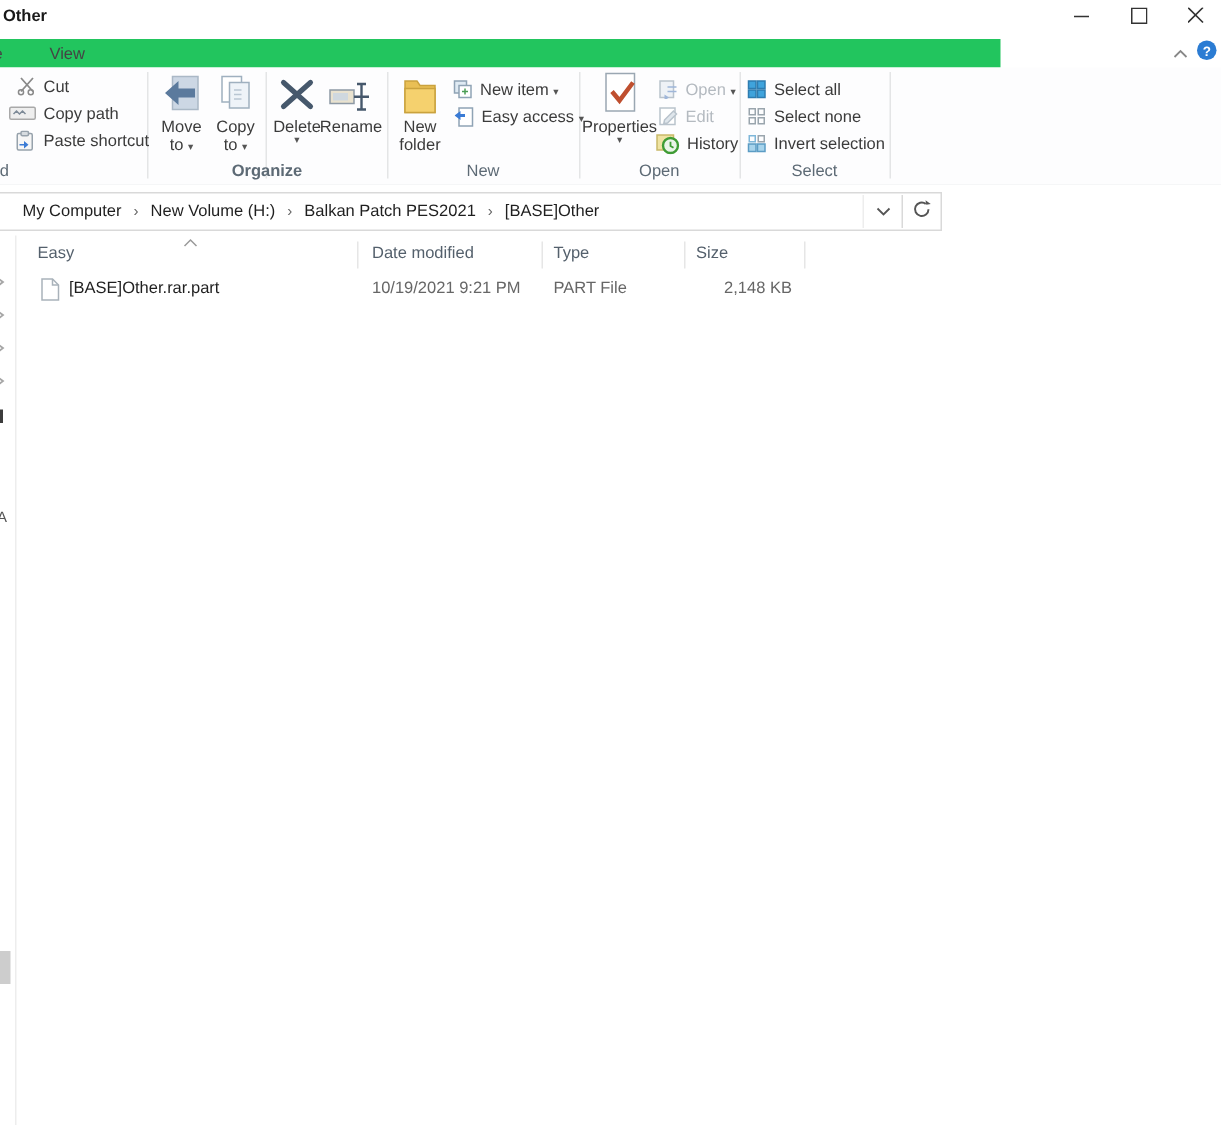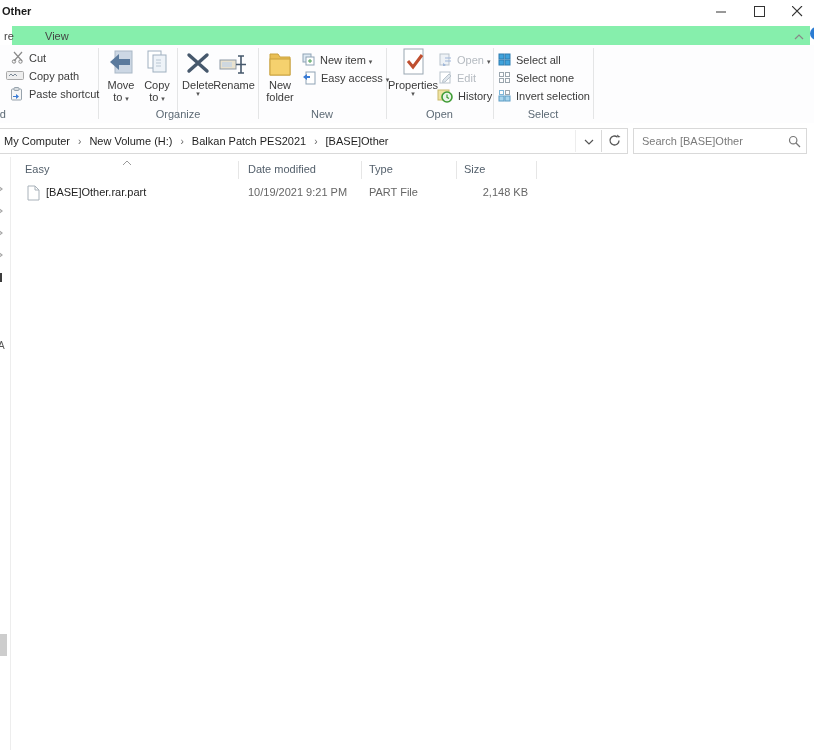--- a/index.html
+++ b/index.html
@@ -8,41 +8,41 @@
     font-family:"Liberation Sans","DejaVu Sans",sans-serif;font-size:11px;color:#3b3b3b;
   }
   .abs{position:absolute;}
 
   
   .titlebar{position:absolute;left:0;top:0;width:814px;height:26px;background:#fff;font-weight:bold;}
   .title-text{position:absolute;left:2px;top:5px;font-size:11px;color:#1a1a1a;white-space:nowrap;}
   .winbtn{position:absolute;top:0;width:38px;height:24px;display:flex;align-items:center;justify-content:center;}
 
   
-  .tabrow{position:absolute;left:12px;top:26px;width:798px;height:19px;background:#86efac;}
+  .tabrow{position:absolute;left:0;top:26px;width:667px;height:19px;background:#22c55e;}
   .tab-frag{position:absolute;left:-8px;top:4px;width:18px;overflow:hidden;color:#444;}
   .tab{position:absolute;top:4px;color:#444;}
 
   
   .ribbon{position:absolute;left:0;top:45px;width:814px;height:78px;background:#fdfdfe;border-bottom:1px solid #dadcdd;}
   .vsep{position:absolute;top:3px;width:1px;height:71px;background:#e4e5e6;}
   .smallbtn{position:absolute;height:17px;display:flex;align-items:center;white-space:nowrap;color:#3b3b3b;}
   .smallbtn .ic{display:inline-flex;width:15px;justify-content:center;margin-right:4px;}
   .grayed{color:#b4bac0;}
   .bigbtn{position:absolute;top:2px;width:40px;height:60px;display:flex;flex-direction:column;align-items:center;}
   .bigbtn .bic{height:30px;display:flex;align-items:flex-end;justify-content:center;}
   .bigbtn .lbl{margin-top:2px;text-align:center;line-height:12px;color:#3b3b3b;}
   .grouplabel{position:absolute;top:63px;text-align:center;color:#5d6a75;}
   .caret-after::after{content:"▾";font-size:7px;color:#555;margin-left:3px;}
   .caret-below::after{content:"▾";display:block;font-size:7px;line-height:6px;color:#555;}
 
   
   .addressrow{position:absolute;left:0;top:123px;width:814px;height:36px;background:#fff;}
   .addrbox{position:absolute;left:-2px;top:5px;width:628px;height:24px;border:1px solid #d9d9d9;background:#fff;display:flex;align-items:center;}
-  .crumbs{display:flex;align-items:center;padding-left:5px;flex:1;overflow:hidden;white-space:nowrap;}
+  .crumbs{display:flex;align-items:center;padding-left:16px;flex:1;overflow:hidden;white-space:nowrap;}
   .crumb{color:#1f1f1f;cursor:default;}
   .crumb-sep{color:#666;margin:0 8px;font-size:10px;}
   .addr-btn{width:25px;height:22px;display:flex;align-items:center;justify-content:center;border-left:1px solid #ededed;}
   .searchbox{position:absolute;left:633px;top:5px;width:172px;height:24px;border:1px solid #d9d9d9;background:#fff;display:flex;align-items:center;}
   .searchbox input{flex:1;border:none;outline:none;padding:0 4px 0 8px;font:11px "Liberation Sans","DejaVu Sans",sans-serif;color:#333;}
   .searchbox input::placeholder{color:#7b7b7b;}
 
   
   .content{position:absolute;left:0;top:157px;width:814px;height:593px;background:#fff;}
   .pane-sep{position:absolute;left:10px;top:0;width:1px;height:593px;background:#ededed;}
@@ -166,21 +166,21 @@
     <div class="bigbtn" style="left:214px;">
       <span class="bic">
           <svg width="30" height="24">
             <rect x="1" y="7" width="16" height="9" fill="#e9e2cf" stroke="#8d99a5"></rect>
             <rect x="3" y="9" width="10" height="5" fill="#cfd8df"></rect>
             <path d="M22 3 v17 M19 3 h6 M19 20 h6 M17 11.5 h10" stroke="#46586c" stroke-width="1.6" fill="none"></path>
           </svg>
         </span>
       <span class="lbl">Rename</span>
     </div>
-    <div class="grouplabel" style="left:98px;width:160px;">Organize</div>
+    <div class="grouplabel" style="left:98px;width:160px;font-weight:bold;">Organize</div>
 
     <div class="bigbtn" style="left:260px;">
       <span class="bic">
           <svg width="24" height="28">
             <path d="M2 5 h8 l2 3 h10 v18 h-20 z" fill="#e9bf55" stroke="#caa23e"></path>
             <rect x="2" y="10" width="20" height="16" fill="#f5d16e" stroke="#caa23e"></rect>
           </svg>
         </span>
       <span class="lbl" style="width:38px;">New folder</span>
     </div>
@@ -297,29 +297,20 @@
               <polyline points="1,1 5,5 9,1" fill="none" stroke="#555" stroke-width="1.2"></polyline>
             </svg></span>
       </div>
       <div class="addr-btn" style="border-left:1px solid #d9d9d9;">
         <span><svg width="13" height="13">
               <path d="M11 6.5 a4.5 4.5 0 1 1 -1.8-3.6" fill="none" stroke="#555" stroke-width="1.3"></path>
               <path d="M9 0.5 l0.5 3 3-0.5 z" fill="#555"></path>
             </svg></span>
       </div>
     </div>
-    <div class="searchbox">
-      <input type="text" placeholder="Search [BASE]Other" style="">
-      <span style="padding-right:8px;display:flex;">
-          <svg width="13" height="13">
-            <circle cx="5.2" cy="5.2" r="3.7" fill="none" stroke="#777" stroke-width="1.2"></circle>
-            <line x1="8" y1="8" x2="12" y2="12" stroke="#777" stroke-width="1.2"></line>
-          </svg>
-        </span>
-    </div>
   </div>
 
   <div class="content">
     <div class="pane-sep"></div>
 
     <span class="nav-frag" style="left:-4px;top:26px;"><svg width="8" height="8">
           <polyline points="2,1 6,4 2,7" fill="none" stroke="#a6a6a6" stroke-width="1.2"></polyline>
         </svg></span>
     <span class="nav-frag" style="left:-4px;top:48px;"><svg width="8" height="8">
           <polyline points="2,1 6,4 2,7" fill="none" stroke="#a6a6a6" stroke-width="1.2"></polyline>

